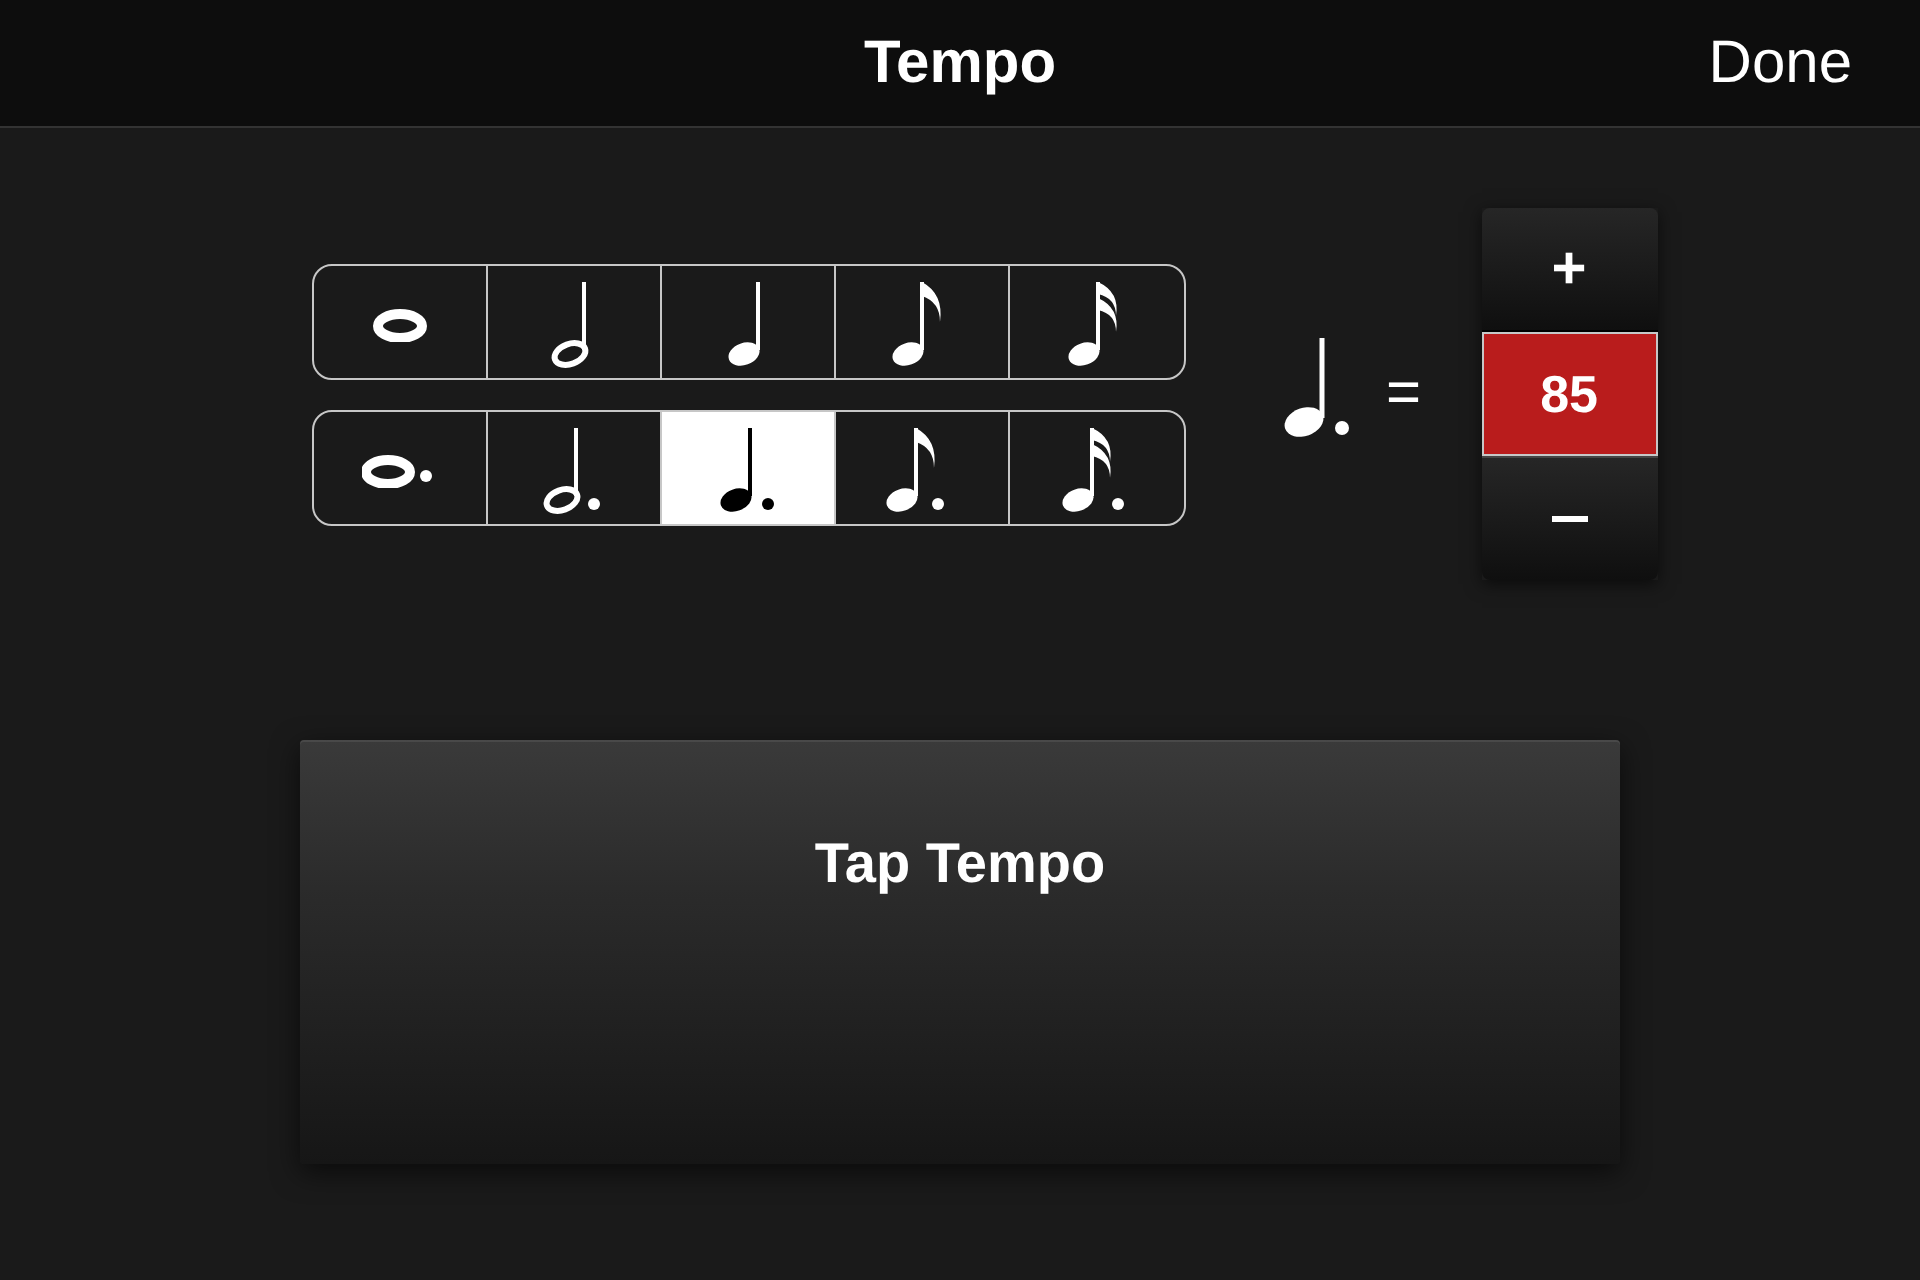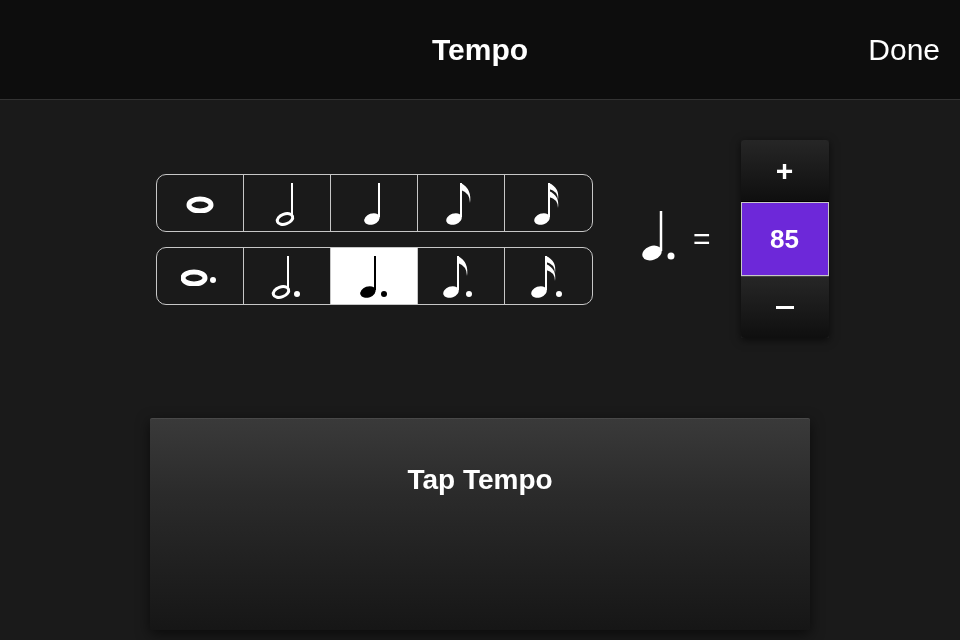--- a/index.html
+++ b/index.html
@@ -5,35 +5,35 @@
     * { box-sizing: border-box; margin: 0; padding: 0; }
     html, body {
       width: 960px;
       height: 640px;
       background: #1a1a1a;
       font-family: "Helvetica Neue", Helvetica, Arial, sans-serif;
       color: #fff;
       overflow: hidden;
     }
     .header {
-      height: 100px;
+      height: 64px;
       border-bottom: 1px solid #333;
       background: #0d0d0d;
       position: relative;
       display: flex;
       align-items: center;
       justify-content: center;
     }
     .header-title {
       font-size: 30px;
       font-weight: 600;
     }
     .done-button {
       position: absolute;
-      right: 20px;
+      right: 34px;
       top: 50%;
       transform: translateY(-50%);
       font-size: 30px;
       font-weight: 400;
       cursor: pointer;
     }
     .content {
       padding: 40px 0 0 0;
     }
     .top-row {
@@ -103,22 +103,22 @@
       cursor: pointer;
       color: #fff;
       line-height: 1;
     }
     .stepper-btn.plus { border-top-left-radius: 4px; border-top-right-radius: 4px; border-bottom: 1px solid #000; }
     .stepper-btn.minus { border-bottom-left-radius: 4px; border-bottom-right-radius: 4px; border-top: 1px solid #444; }
     .stepper-btn.minus .minus-bar {
       width: 18px; height: 3px; background: #fff;
     }
     .stepper-value {
-      height: 74px;
-      background: #6d28d9;
+      height: 62px;
+      background: #b91c1c;
       border: 1.5px solid #c7c7c7;
       display: flex;
       align-items: center;
       justify-content: center;
       font-size: 26px;
       font-weight: 700;
     }
 
     .tap-tempo {
       margin: 80px auto 0;

